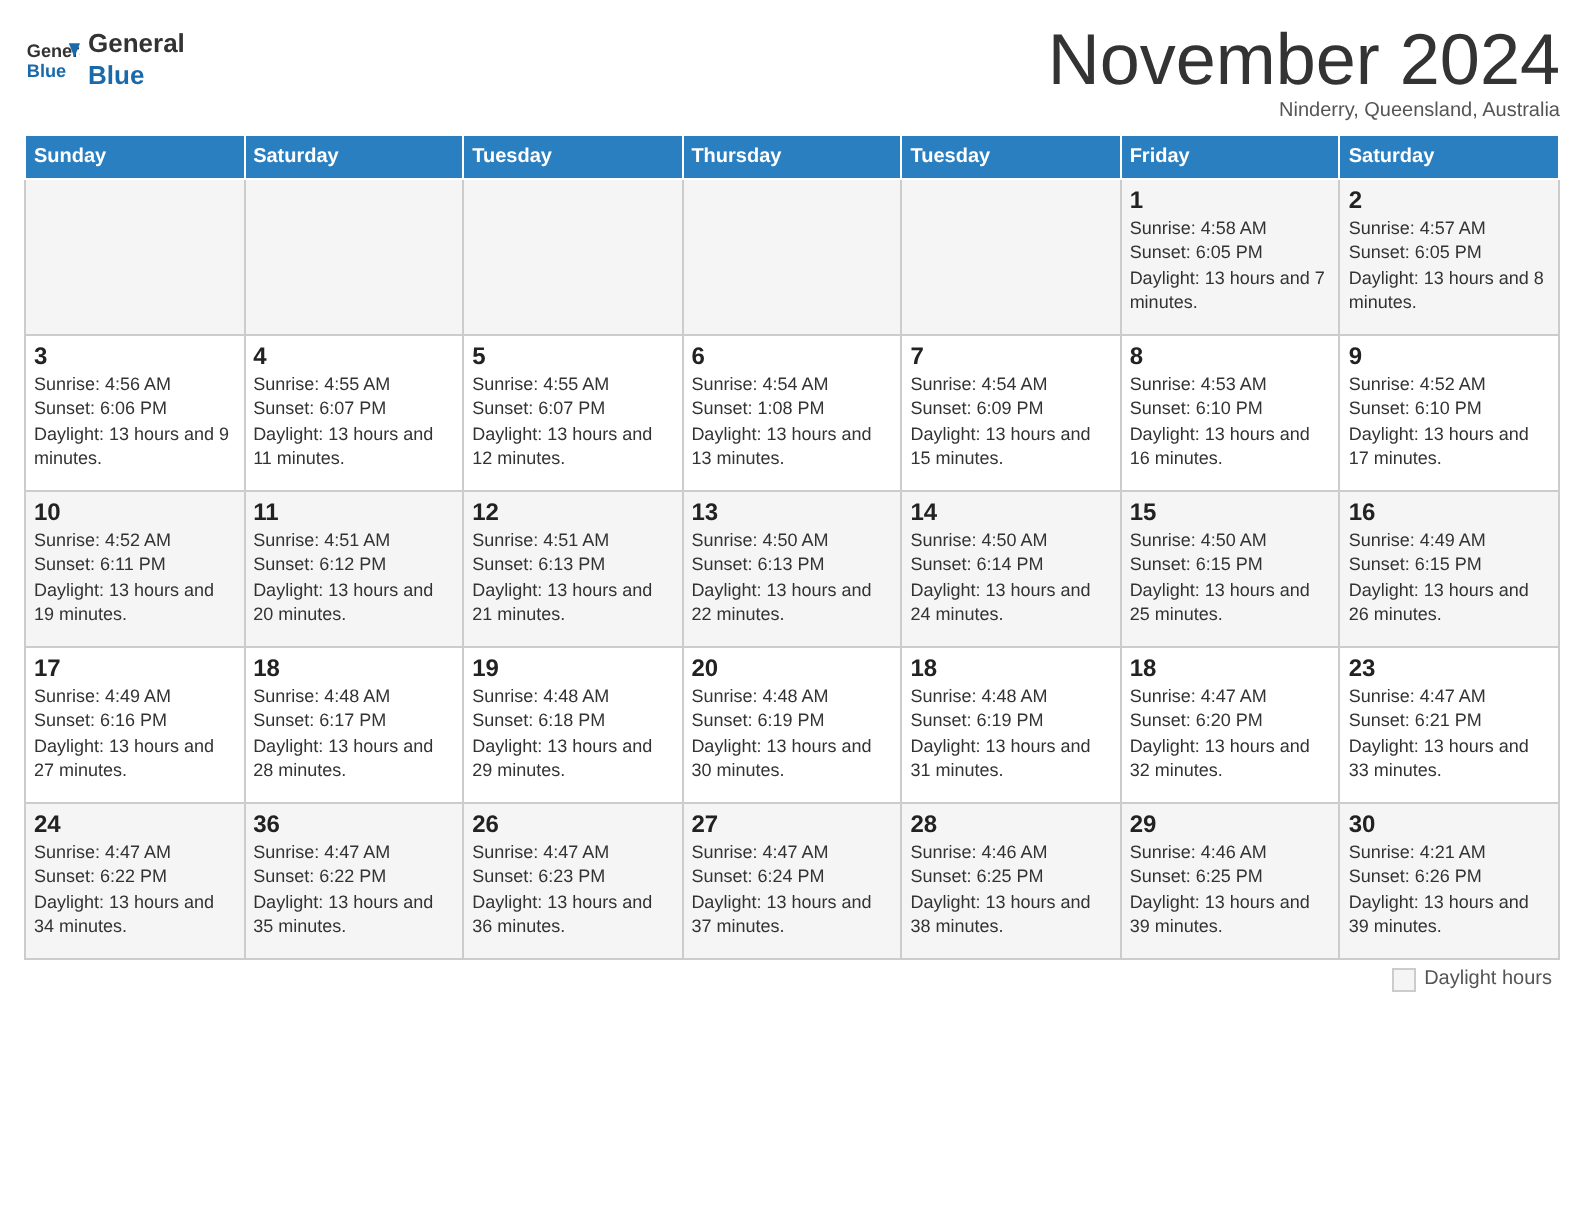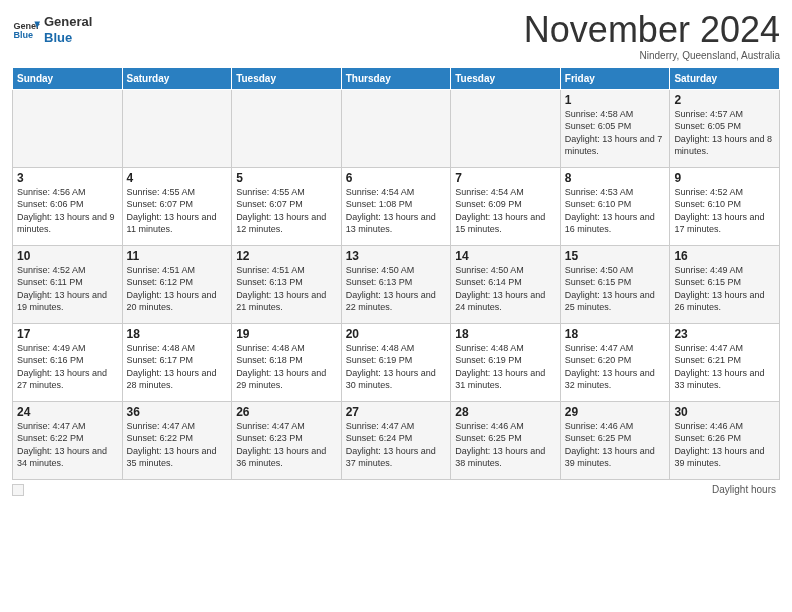--- a/index.html
+++ b/index.html
@@ -77,21 +77,21 @@
       display: block;
       margin-bottom: 1px;
     }
     .day-info {
       font-size: 9px;
       line-height: 1.4;
       color: #333;
     }
     .footer {
       display: flex;
-      justify-content: space-between;
+      justify-content: flex-end;
       align-items: center;
       margin-top: 4px;
       font-size: 10px;
       color: #555;
       padding-right: 4px;
     }
     .footer-box {
       width: 12px;
       height: 12px;
       background: #f5f5f5;
@@ -347,21 +347,21 @@
           </td>
           <td>
             <span class="day-num">29</span>
             <div class="day-info">Sunrise: 4:46 AM
 Sunset: 6:25 PM
 Daylight: 13 hours
 and 39 minutes.</div>
           </td>
           <td>
             <span class="day-num">30</span>
-            <div class="day-info">Sunrise: 4:46 AM
+            <div class="day-info">Sunrise: 4:21 AM
 Sunset: 6:26 PM
 Daylight: 13 hours
 and 39 minutes.</div>
           </td>
         </tr>
       </tbody>
   </table>
 
   <div class="footer">
     <span class="footer-box"></span>

